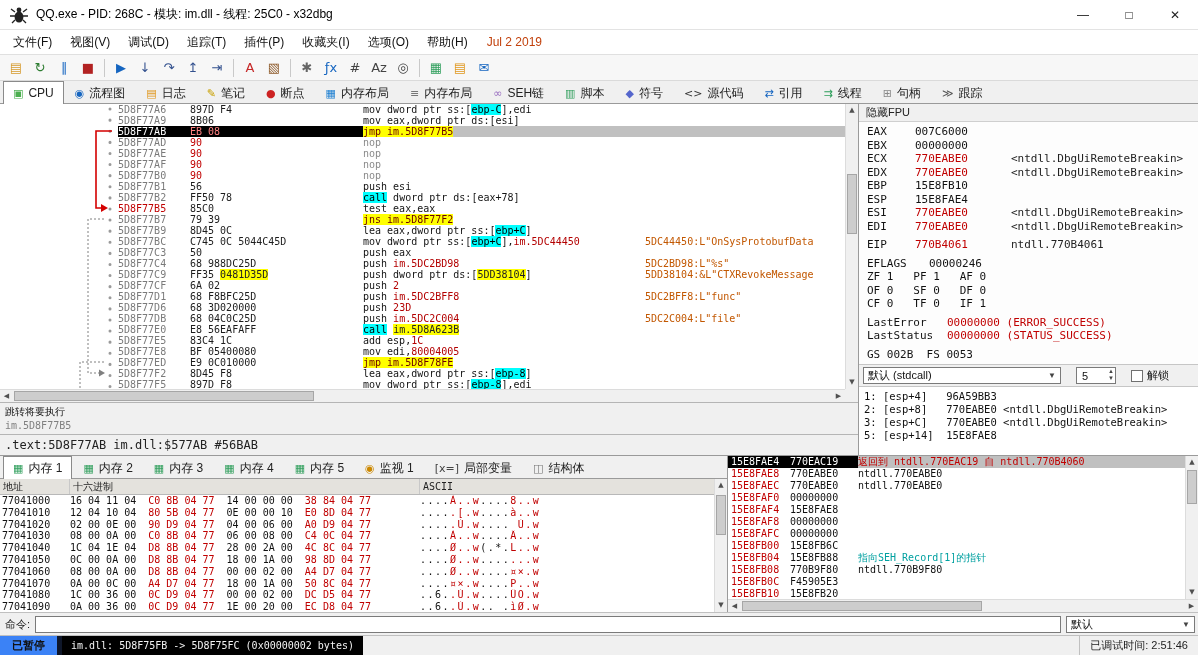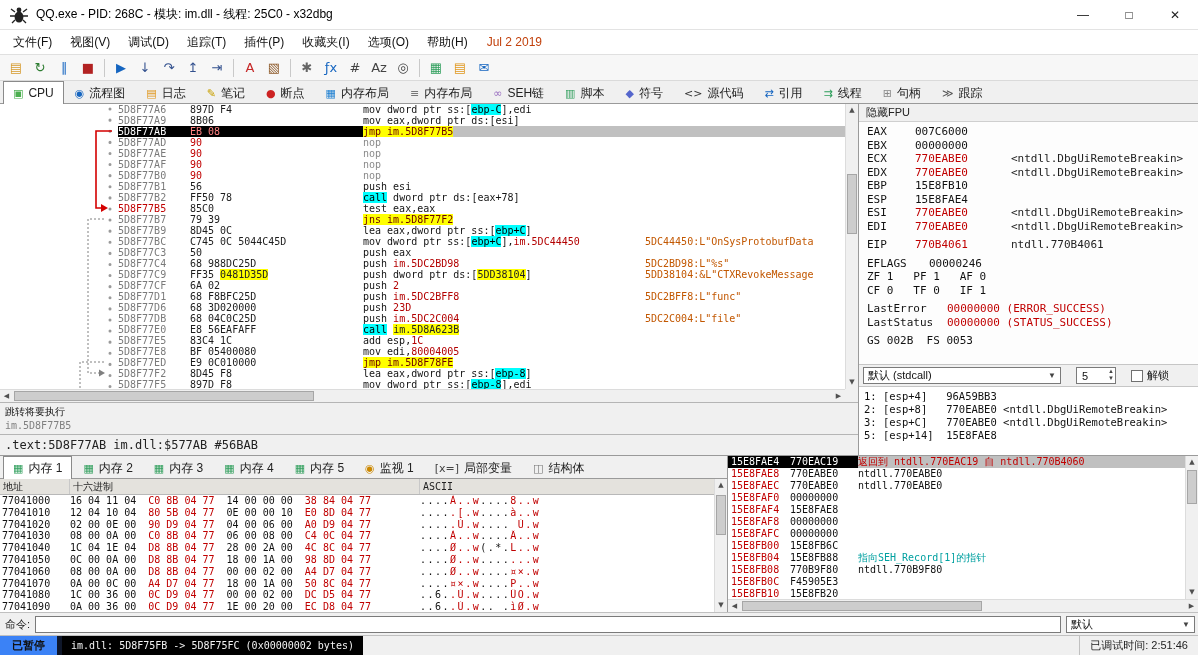--- a/index.html
+++ b/index.html
@@ -369,20 +369,21 @@
         <div class="rline"><span class="rname">EDX</span><span class="rvalc chg">770EABE0</span><span class="rnote">&lt;ntdll.DbgUiRemoteBreakin&gt;</span></div>
         <div class="rline"><span class="rname">EBP</span><span class="rvalc">15E8FB10</span></div>
         <div class="rline"><span class="rname">ESP</span><span class="rvalc">15E8FAE4</span></div>
         <div class="rline"><span class="rname">ESI</span><span class="rvalc chg">770EABE0</span><span class="rnote">&lt;ntdll.DbgUiRemoteBreakin&gt;</span></div>
         <div class="rline"><span class="rname">EDI</span><span class="rvalc chg">770EABE0</span><span class="rnote">&lt;ntdll.DbgUiRemoteBreakin&gt;</span></div>
         <div class="rgap"></div>
         <div class="rline"><span class="rname">EIP</span><span class="rvalc chg">770B4061</span><span class="rnote">ntdll.770B4061</span></div>
         <div class="rgap"></div>
         <div class="rline"><span class="rname wide">EFLAGS</span><span class="rvalc">00000246</span></div>
         <div class="rline"><span>ZF 1   PF 1   AF 0</span></div>
+        <div class="rline"><span>OF 0   SF 0   DF 0</span></div>
         <div class="rline"><span>CF 0   TF 0   IF 1</span></div>
         <div class="rgap"></div>
         <div class="rline"><span class="rname wide2">LastError</span><span class="chg">00000000 (ERROR_SUCCESS)</span></div>
         <div class="rline"><span class="rname wide2">LastStatus</span><span class="chg">00000000 (STATUS_SUCCESS)</span></div>
         <div class="rgap"></div>
         <div class="rline"><span>GS 002B  FS 0053</span></div>
       </div>
     <div id="conv-row">
       <div id="conv-combo">
         <span>默认 (stdcall)</span>

